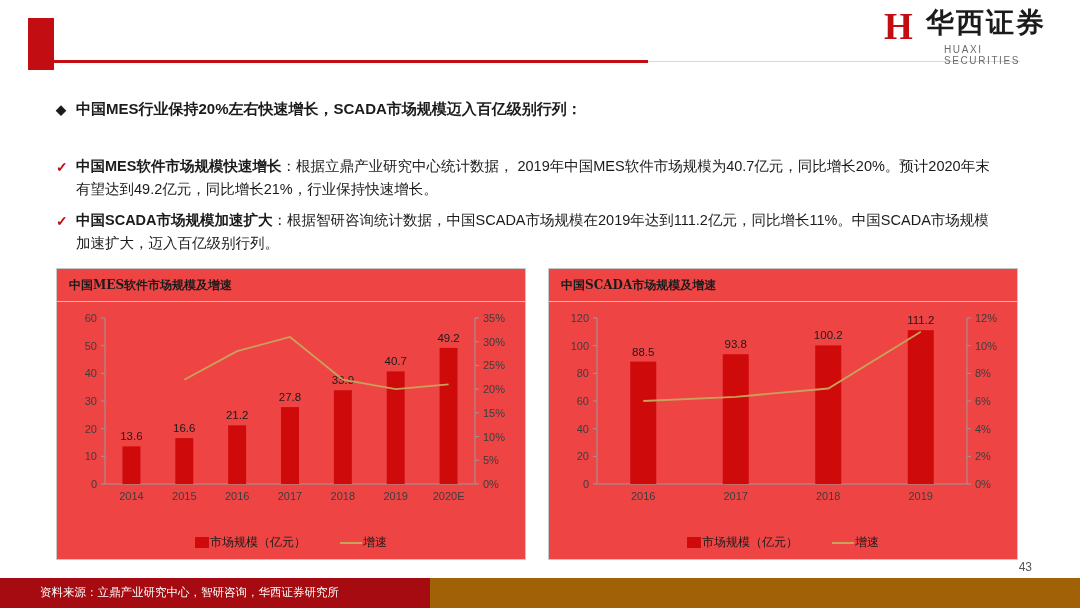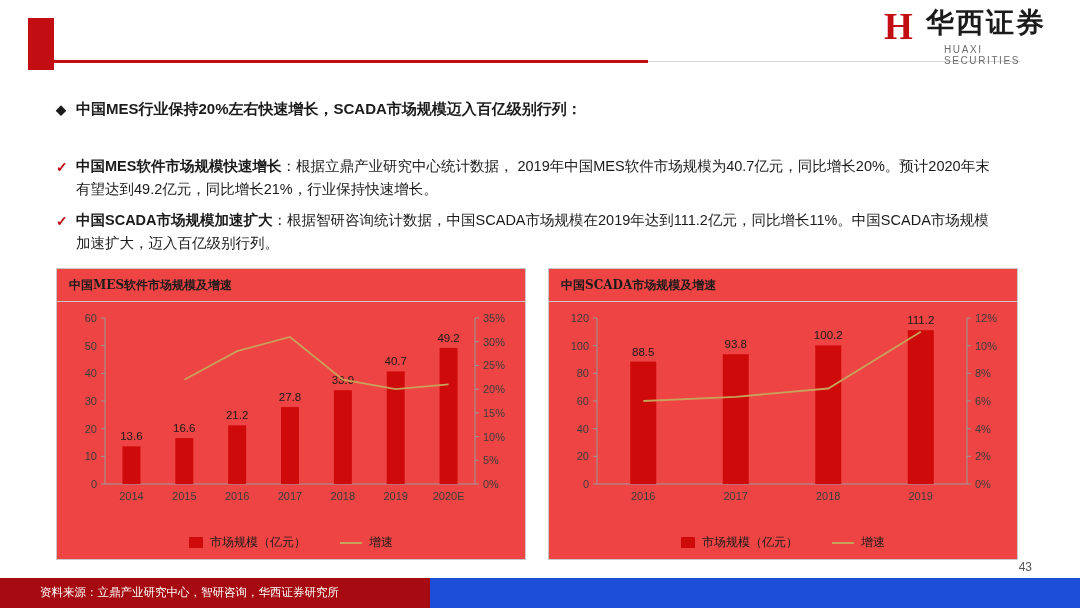--- a/index.html
+++ b/index.html
@@ -88,28 +88,28 @@
   .panel-hr {
     position:absolute; left:0; top:32px; width:100%; height:1px; background:#c9c9c9;
   }
 
   .plot { position:absolute; left:0; top:33px; width:100%; height:220px; }
   .legend {
     position:absolute; left:0; bottom:8px; width:100%;
     display:flex; justify-content:center; align-items:center; gap:34px;
     font-size:12px; color:#1b1b1b;
   }
-  .legend .item { display:flex; align-items:center; gap:7px; }
+  .legend .item { display:flex; align-items:center; gap:1px; }
   .legend .sw-bar { width:14px; height:11px; background:#cf0a0a; display:inline-block; }
   .legend .sw-line { width:22px; height:2px; background:#c8a15a; display:inline-block; }
 
   
   .foot-bar {
     position:absolute; left:0; bottom:0; width:1080px; height:30px;
-    background:#1d4ed8;
+    background:#a16207;
   }
   .foot-bar .accent {
     position:absolute; left:0; top:0; width:430px; height:30px; background:#a50b10;
   }
   .foot-src {
     position:absolute; left:40px; bottom:8px;
     font-size:11.5px; color:#ffffff;
     font-family:"DejaVu Serif", serif;
   }
   .foot-pg {

